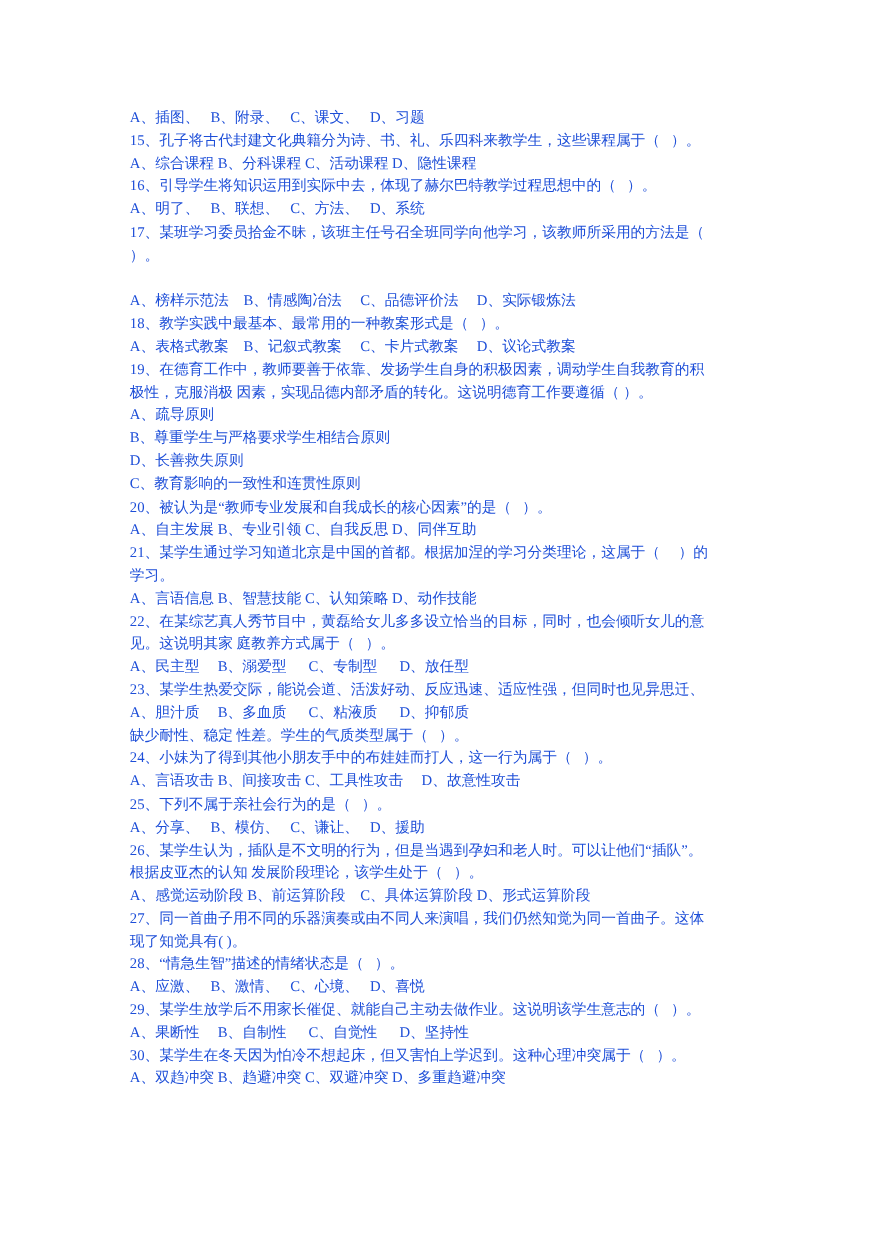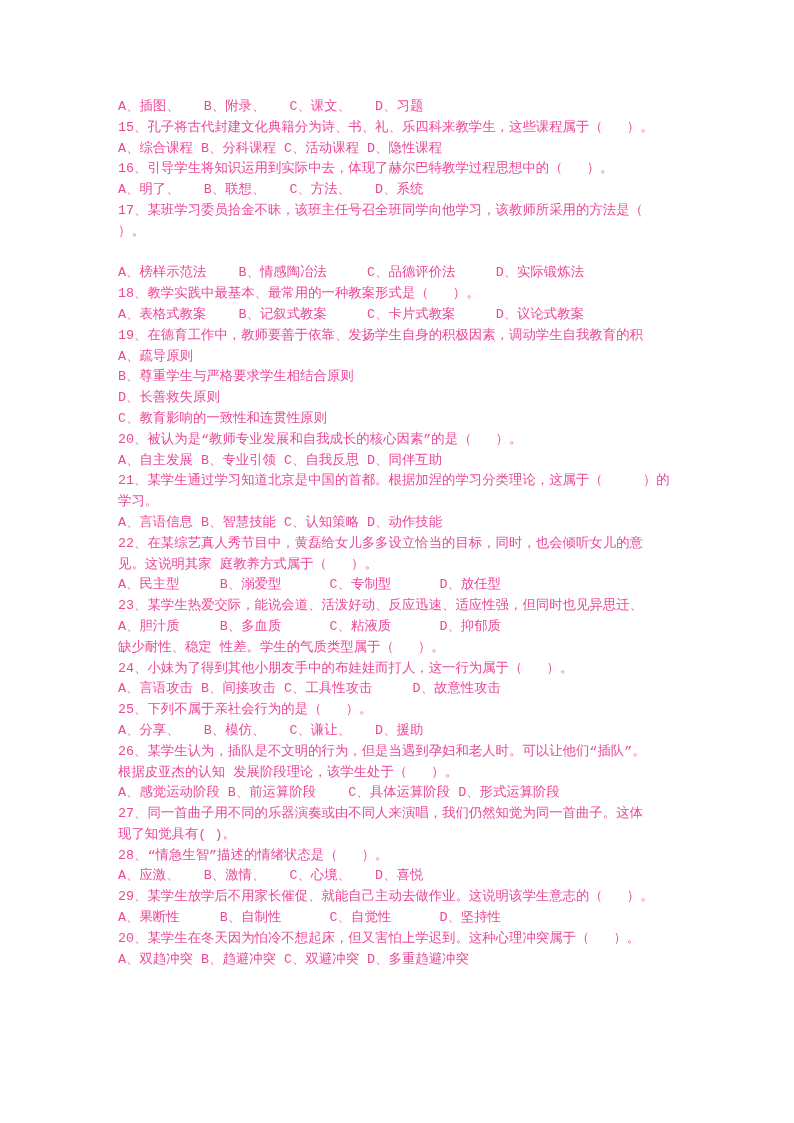--- a/index.html
+++ b/index.html
@@ -2,24 +2,24 @@
 <html><head>
 <meta charset="utf-8">
 <style>
   html, body { margin: 0; padding: 0; background: #ffffff; }
   body { width: 794px; height: 1123px; position: relative; overflow: hidden; }
   .page {
     position: absolute;
     left: 118px;
     top: 97px;
     width: 570px;
-    font-family: Liberation Mono, monospace;
+    font-family: Liberation Serif, serif;
     font-size: 13.4px;
     line-height: 20.8px;
-    color: #ec4899;
+    color: #1d4ed8;
   }
   .line { white-space: pre; height: 20.8px; overflow: visible; letter-spacing: 0px; }
   .blank { height: 20.8px; }
   .q { }
   .opt { }
 </style>
 </head>
 <body>
 
 <div class="page">
@@ -28,20 +28,21 @@
   <div class="line opt">A、综合课程 B、分科课程 C、活动课程 D、隐性课程</div>
   <div class="line q">16、引导学生将知识运用到实际中去，体现了赫尔巴特教学过程思想中的（   ）。</div>
   <div class="line opt">A、明了、   B、联想、   C、方法、   D、系统</div>
   <div class="line q">17、某班学习委员拾金不昧，该班主任号召全班同学向他学习，该教师所采用的方法是（</div>
   <div class="line q">）。</div>
   <div class="line blank"></div>
   <div class="line opt">A、榜样示范法    B、情感陶冶法     C、品德评价法     D、实际锻炼法</div>
   <div class="line q">18、教学实践中最基本、最常用的一种教案形式是（   ）。</div>
   <div class="line opt">A、表格式教案    B、记叙式教案     C、卡片式教案     D、议论式教案</div>
   <div class="line q">19、在德育工作中，教师要善于依靠、发扬学生自身的积极因素，调动学生自我教育的积</div>
+  <div class="line q">极性，克服消极 因素，实现品德内部矛盾的转化。这说明德育工作要遵循（ ）。</div>
   <div class="line opt">A、疏导原则</div>
   <div class="line opt">B、尊重学生与严格要求学生相结合原则</div>
   <div class="line opt">D、长善救失原则</div>
   <div class="line opt">C、教育影响的一致性和连贯性原则</div>
   <div class="line q">20、被认为是“教师专业发展和自我成长的核心因素”的是（   ）。</div>
   <div class="line opt">A、自主发展 B、专业引领 C、自我反思 D、同伴互助</div>
   <div class="line q">21、某学生通过学习知道北京是中国的首都。根据加涅的学习分类理论，这属于（     ）的</div>
   <div class="line q">学习。</div>
   <div class="line opt">A、言语信息 B、智慧技能 C、认知策略 D、动作技能</div>
   <div class="line q">22、在某综艺真人秀节目中，黄磊给女儿多多设立恰当的目标，同时，也会倾听女儿的意</div>
@@ -56,15 +57,15 @@
   <div class="line opt">A、分享、   B、模仿、   C、谦让、   D、援助</div>
   <div class="line q">26、某学生认为，插队是不文明的行为，但是当遇到孕妇和老人时。可以让他们“插队”。</div>
   <div class="line q">根据皮亚杰的认知 发展阶段理论，该学生处于（   ）。</div>
   <div class="line opt">A、感觉运动阶段 B、前运算阶段    C、具体运算阶段 D、形式运算阶段</div>
   <div class="line q">27、同一首曲子用不同的乐器演奏或由不同人来演唱，我们仍然知觉为同一首曲子。这体</div>
   <div class="line q">现了知觉具有( )。</div>
   <div class="line q">28、“情急生智”描述的情绪状态是（   ）。</div>
   <div class="line opt">A、应激、   B、激情、   C、心境、   D、喜悦</div>
   <div class="line q">29、某学生放学后不用家长催促、就能自己主动去做作业。这说明该学生意志的（   ）。</div>
   <div class="line opt">A、果断性     B、自制性      C、自觉性      D、坚持性</div>
-  <div class="line q">20、某学生在冬天因为怕冷不想起床，但又害怕上学迟到。这种心理冲突属于（   ）。</div>
+  <div class="line q">30、某学生在冬天因为怕冷不想起床，但又害怕上学迟到。这种心理冲突属于（   ）。</div>
   <div class="line opt">A、双趋冲突 B、趋避冲突 C、双避冲突 D、多重趋避冲突</div>
 </div>
 
 </body></html>

